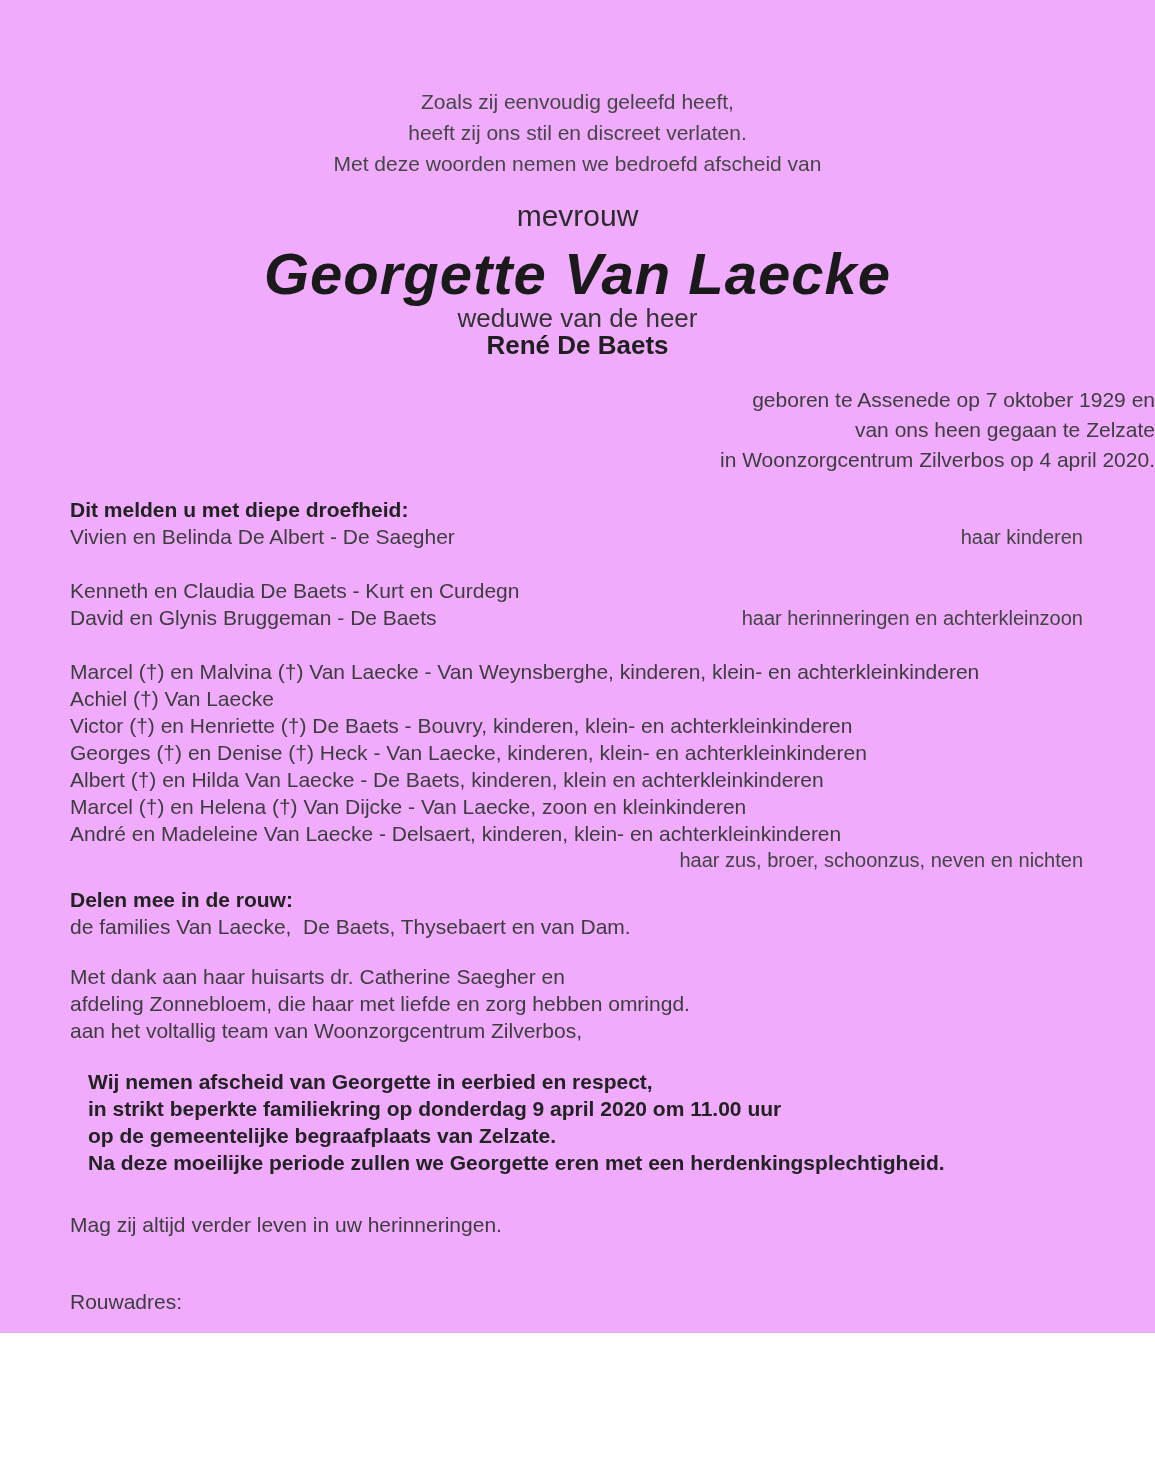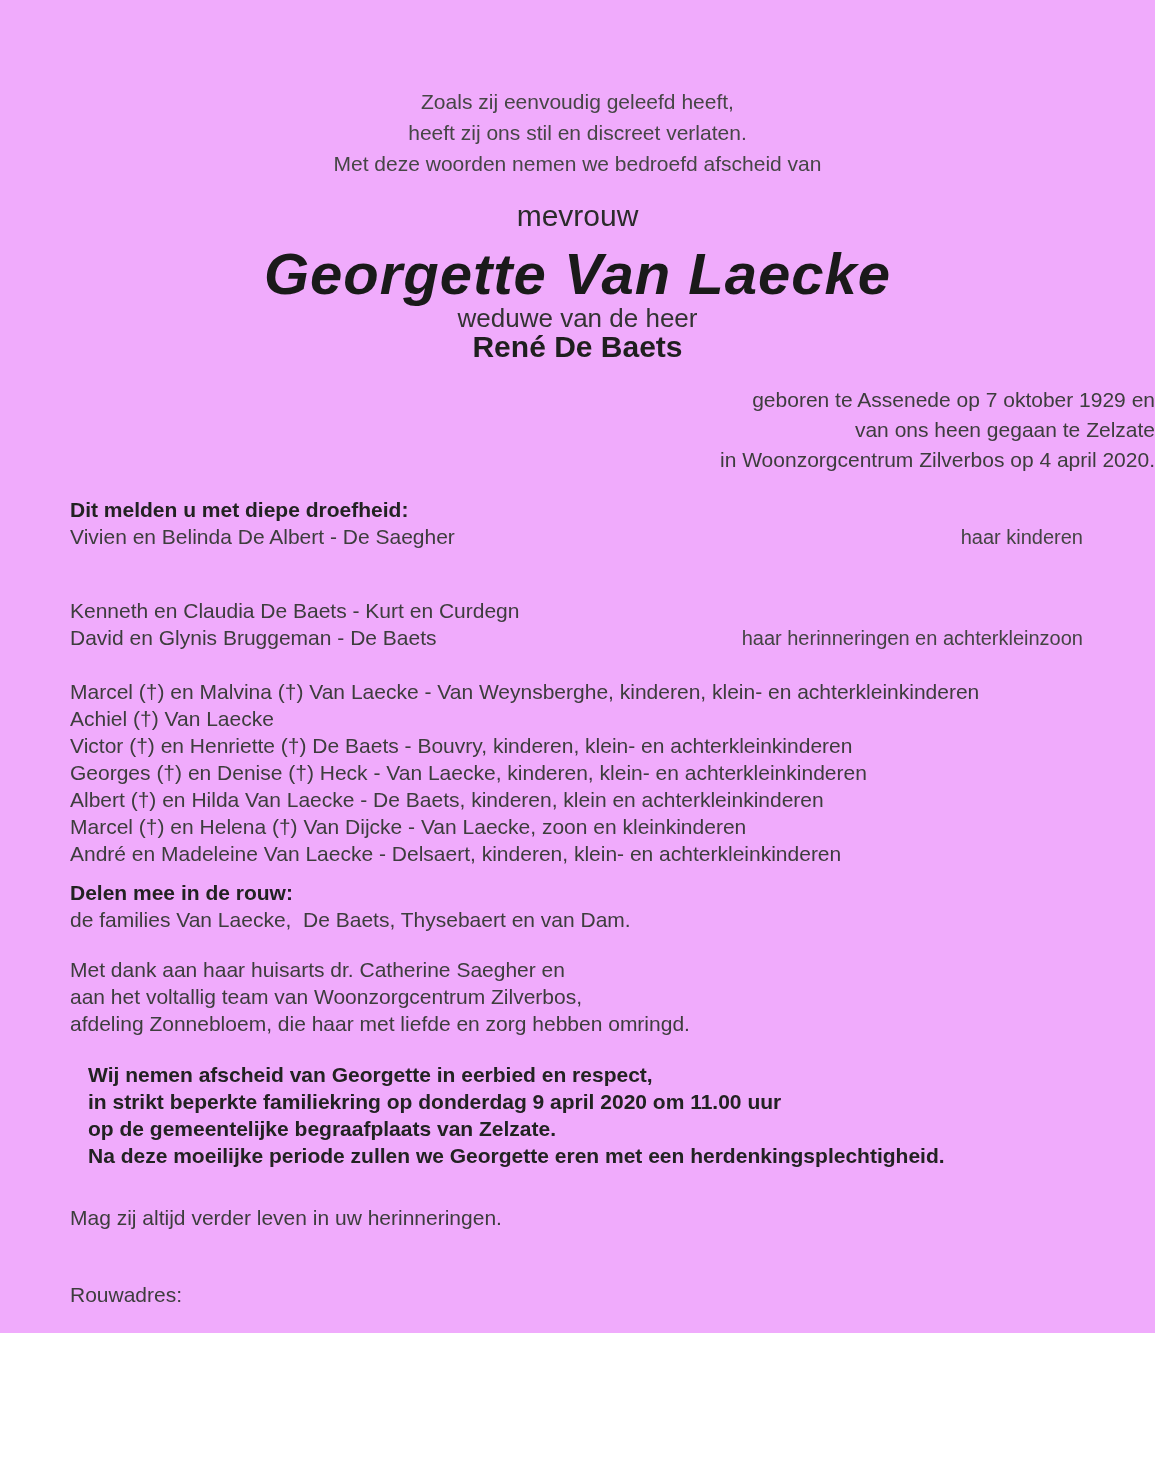--- a/index.html
+++ b/index.html
@@ -46,21 +46,21 @@
     position: absolute;
     top: 303px; left: 0; right: 0;
     text-align: center;
     font-size: 26px;
     color: #333333;
   }
   .spouse-name {
     position: absolute;
     top: 330px; left: 0; right: 0;
     text-align: center;
-    font-size: 30px;
+    font-size: 26px;
     font-weight: 700;
     color: #1f1f1f;
   }
 
   
   .life-dates {
     position: absolute;
     top: 385px; left: 0; right: 0;
     text-align: right;
     font-size: 21px;
@@ -91,21 +91,21 @@
     font-size: 20px;
     color: #444444;
     white-space: nowrap;
   }
   .right-label {
     text-align: right;
     font-size: 20px;
     color: #444444;
   }
   .spacer-26 { height: 26px; }
-  .mt-8  { margin-top: 20px; }
+  .mt-8  { margin-top: 0; }
   .mt-12 { margin-top: 12px; }
   .mt-23 { margin-top: 23px; }
   .mt-24 { margin-top: 24px; }
   .mt-35 { margin-top: 35px; }
   .mt-50 { margin-top: 50px; }
   .bold-block div { font-weight: 700; color: #222222; margin-left: 18px; }
   .prewrap { white-space: pre-wrap; }
 
   
   .footer {
@@ -160,28 +160,29 @@
 
     <div>
       <div>Marcel (†) en Malvina (†) Van Laecke - Van Weynsberghe, kinderen, klein- en achterkleinkinderen</div>
       <div>Achiel (†) Van Laecke</div>
       <div>Victor (†) en Henriette (†) De Baets - Bouvry, kinderen, klein- en achterkleinkinderen</div>
       <div>Georges (†) en Denise (†) Heck - Van Laecke, kinderen, klein- en achterkleinkinderen</div>
       <div>Albert (†) en Hilda Van Laecke - De Baets, kinderen, klein en achterkleinkinderen</div>
       <div>Marcel (†) en Helena (†) Van Dijcke - Van Laecke, zoon en kleinkinderen</div>
       <div>André en Madeleine Van Laecke - Delsaert, kinderen, klein- en achterkleinkinderen</div>
     </div>
+    <div class="right-label">haar zus, broer, schoonzus, neven en nichten</div>
 
     <div class="bold-heading mt-12">Delen mee in de rouw:</div>
     <div class="prewrap">de families Van Laecke,  De Baets, Thysebaert en van Dam.</div>
 
     <div class="mt-23">
       <div>Met dank aan haar huisarts dr. Catherine Saegher en</div>
+      <div>afdeling Zonnebloem, die haar met liefde en zorg hebben omringd.</div>
       <div>aan het voltallig team van Woonzorgcentrum Zilverbos,</div>
-      <div>afdeling Zonnebloem, die haar met liefde en zorg hebben omringd.</div>
     </div>
 
     <div class="bold-block mt-24">
       <div>Wij nemen afscheid van Georgette in eerbied en respect,</div>
       <div>in strikt beperkte familiekring op donderdag 9 april 2020 om 11.00 uur</div>
       <div>op de gemeentelijke begraafplaats van Zelzate.</div>
       <div>Na deze moeilijke periode zullen we Georgette eren met een herdenkingsplechtigheid.</div>
     </div>
 
     <div class="mt-35">Mag zij altijd verder leven in uw herinneringen.</div>

